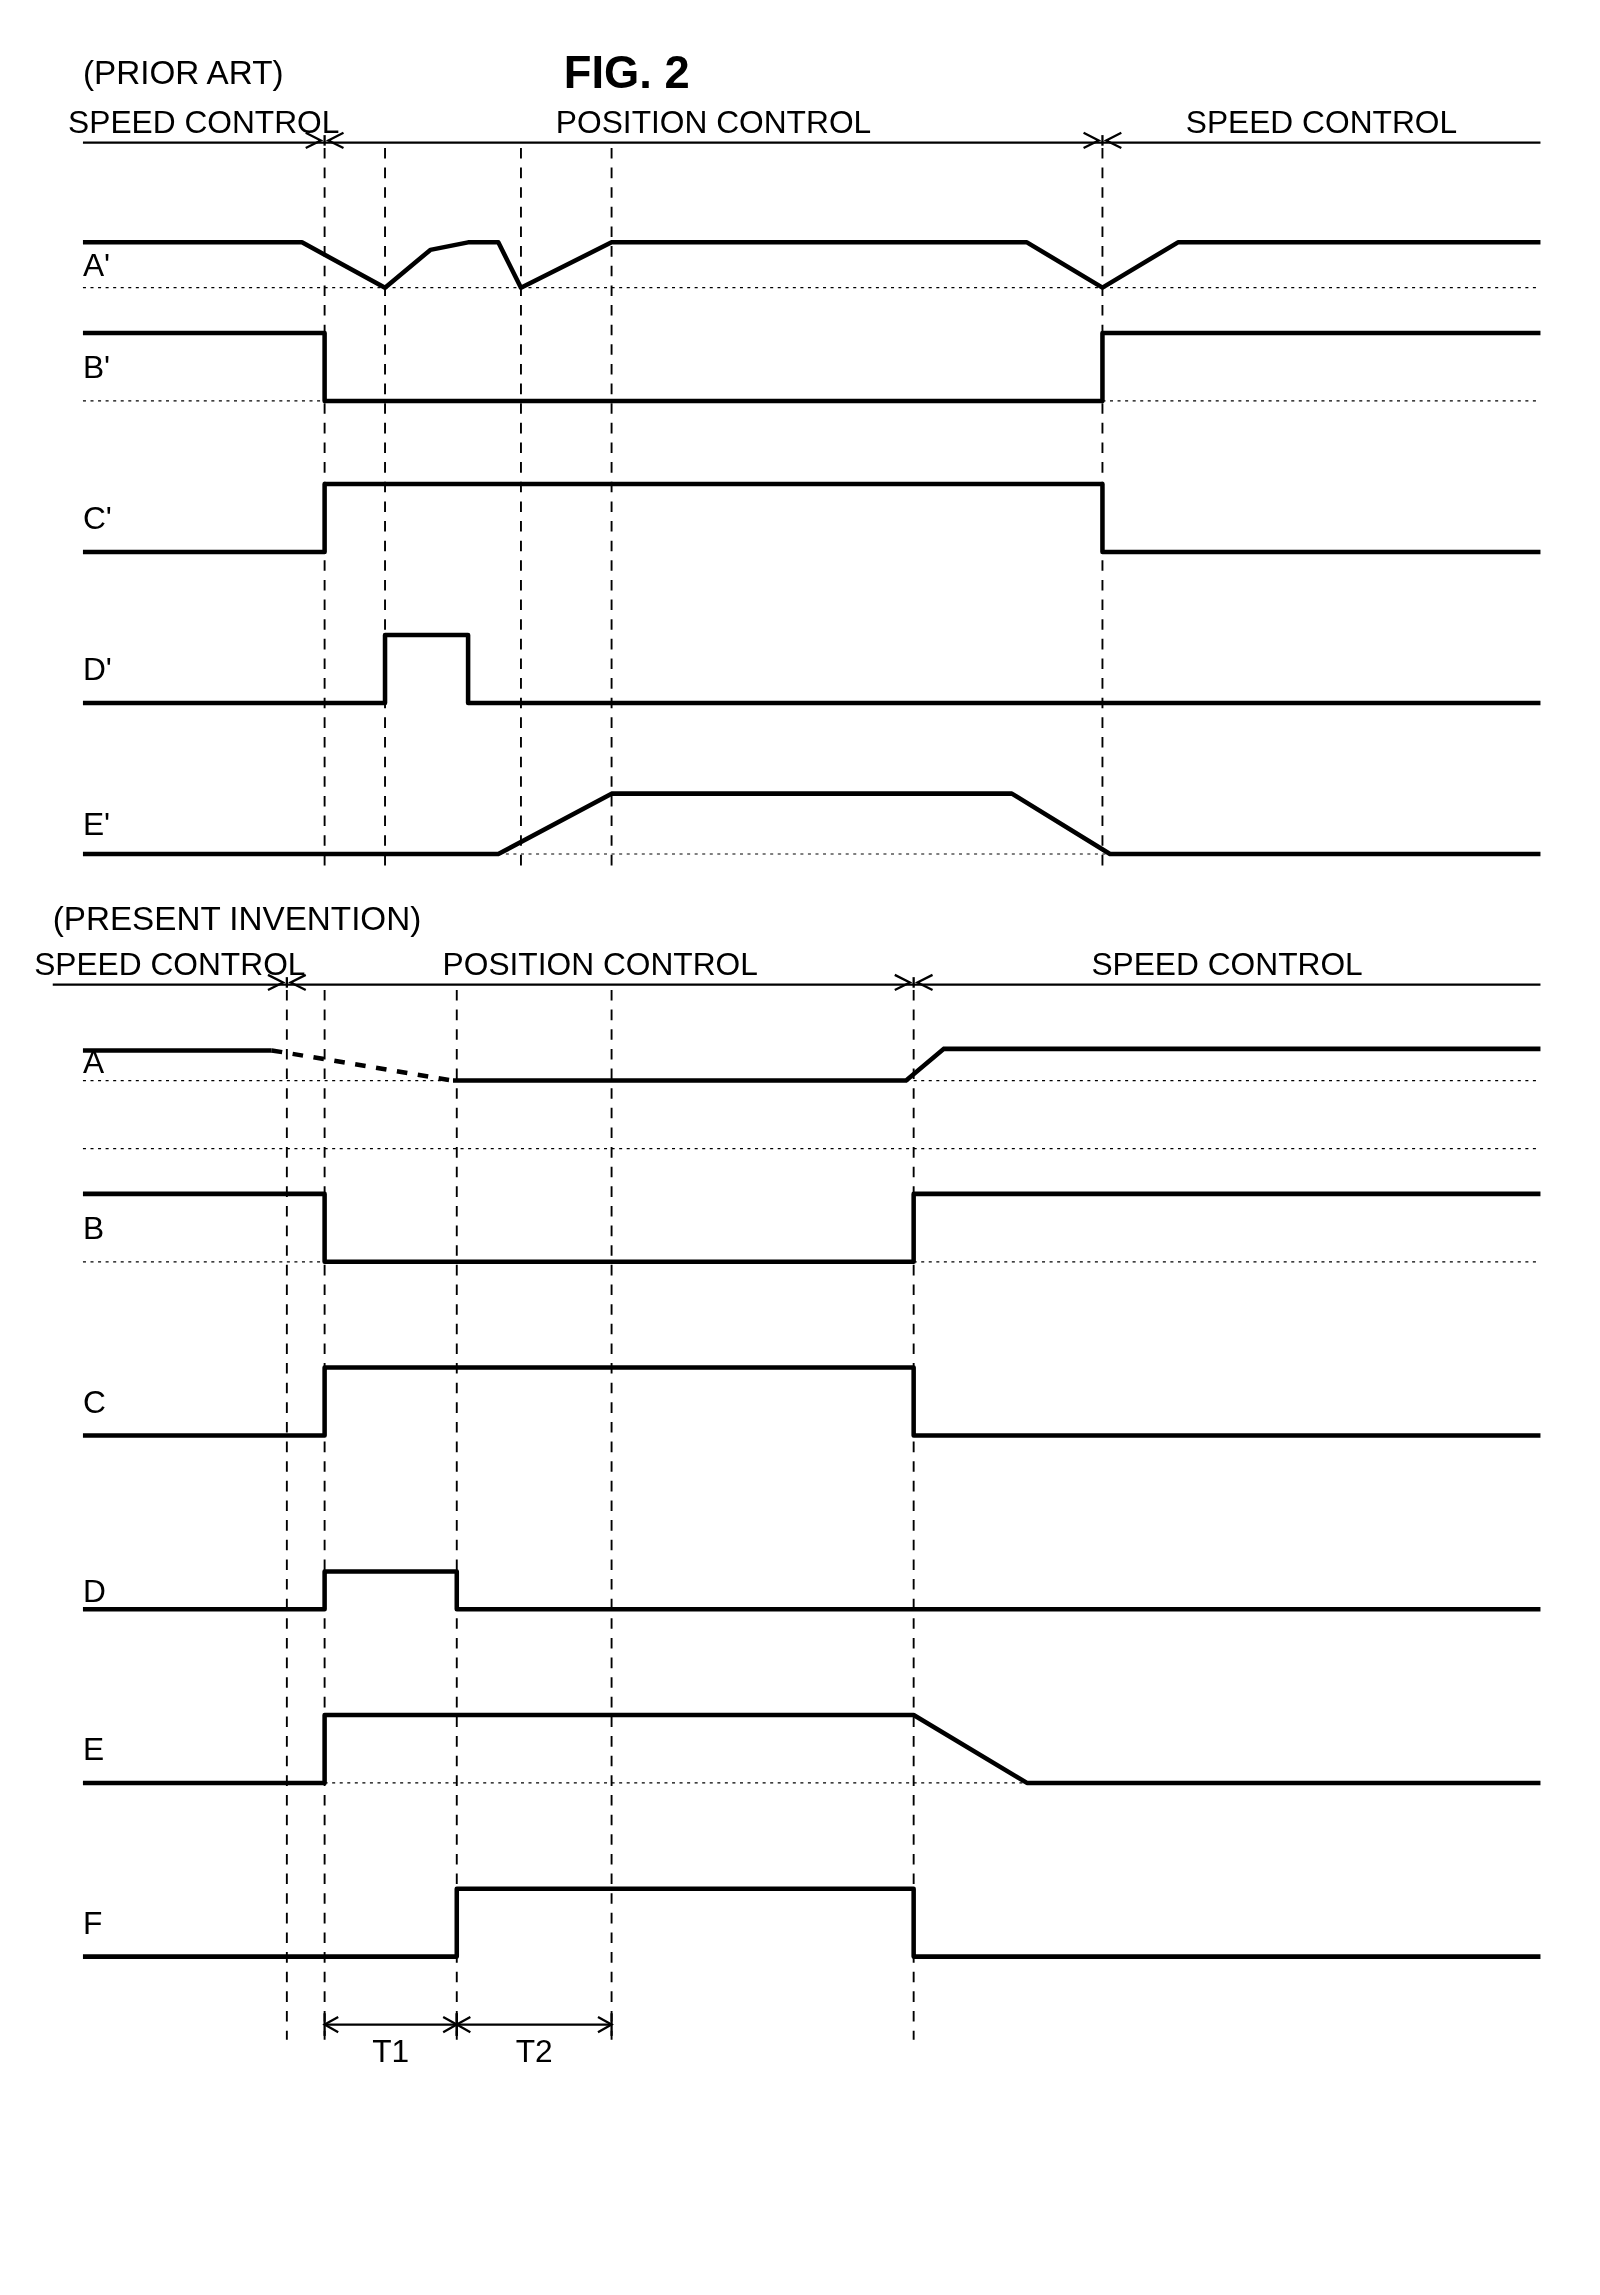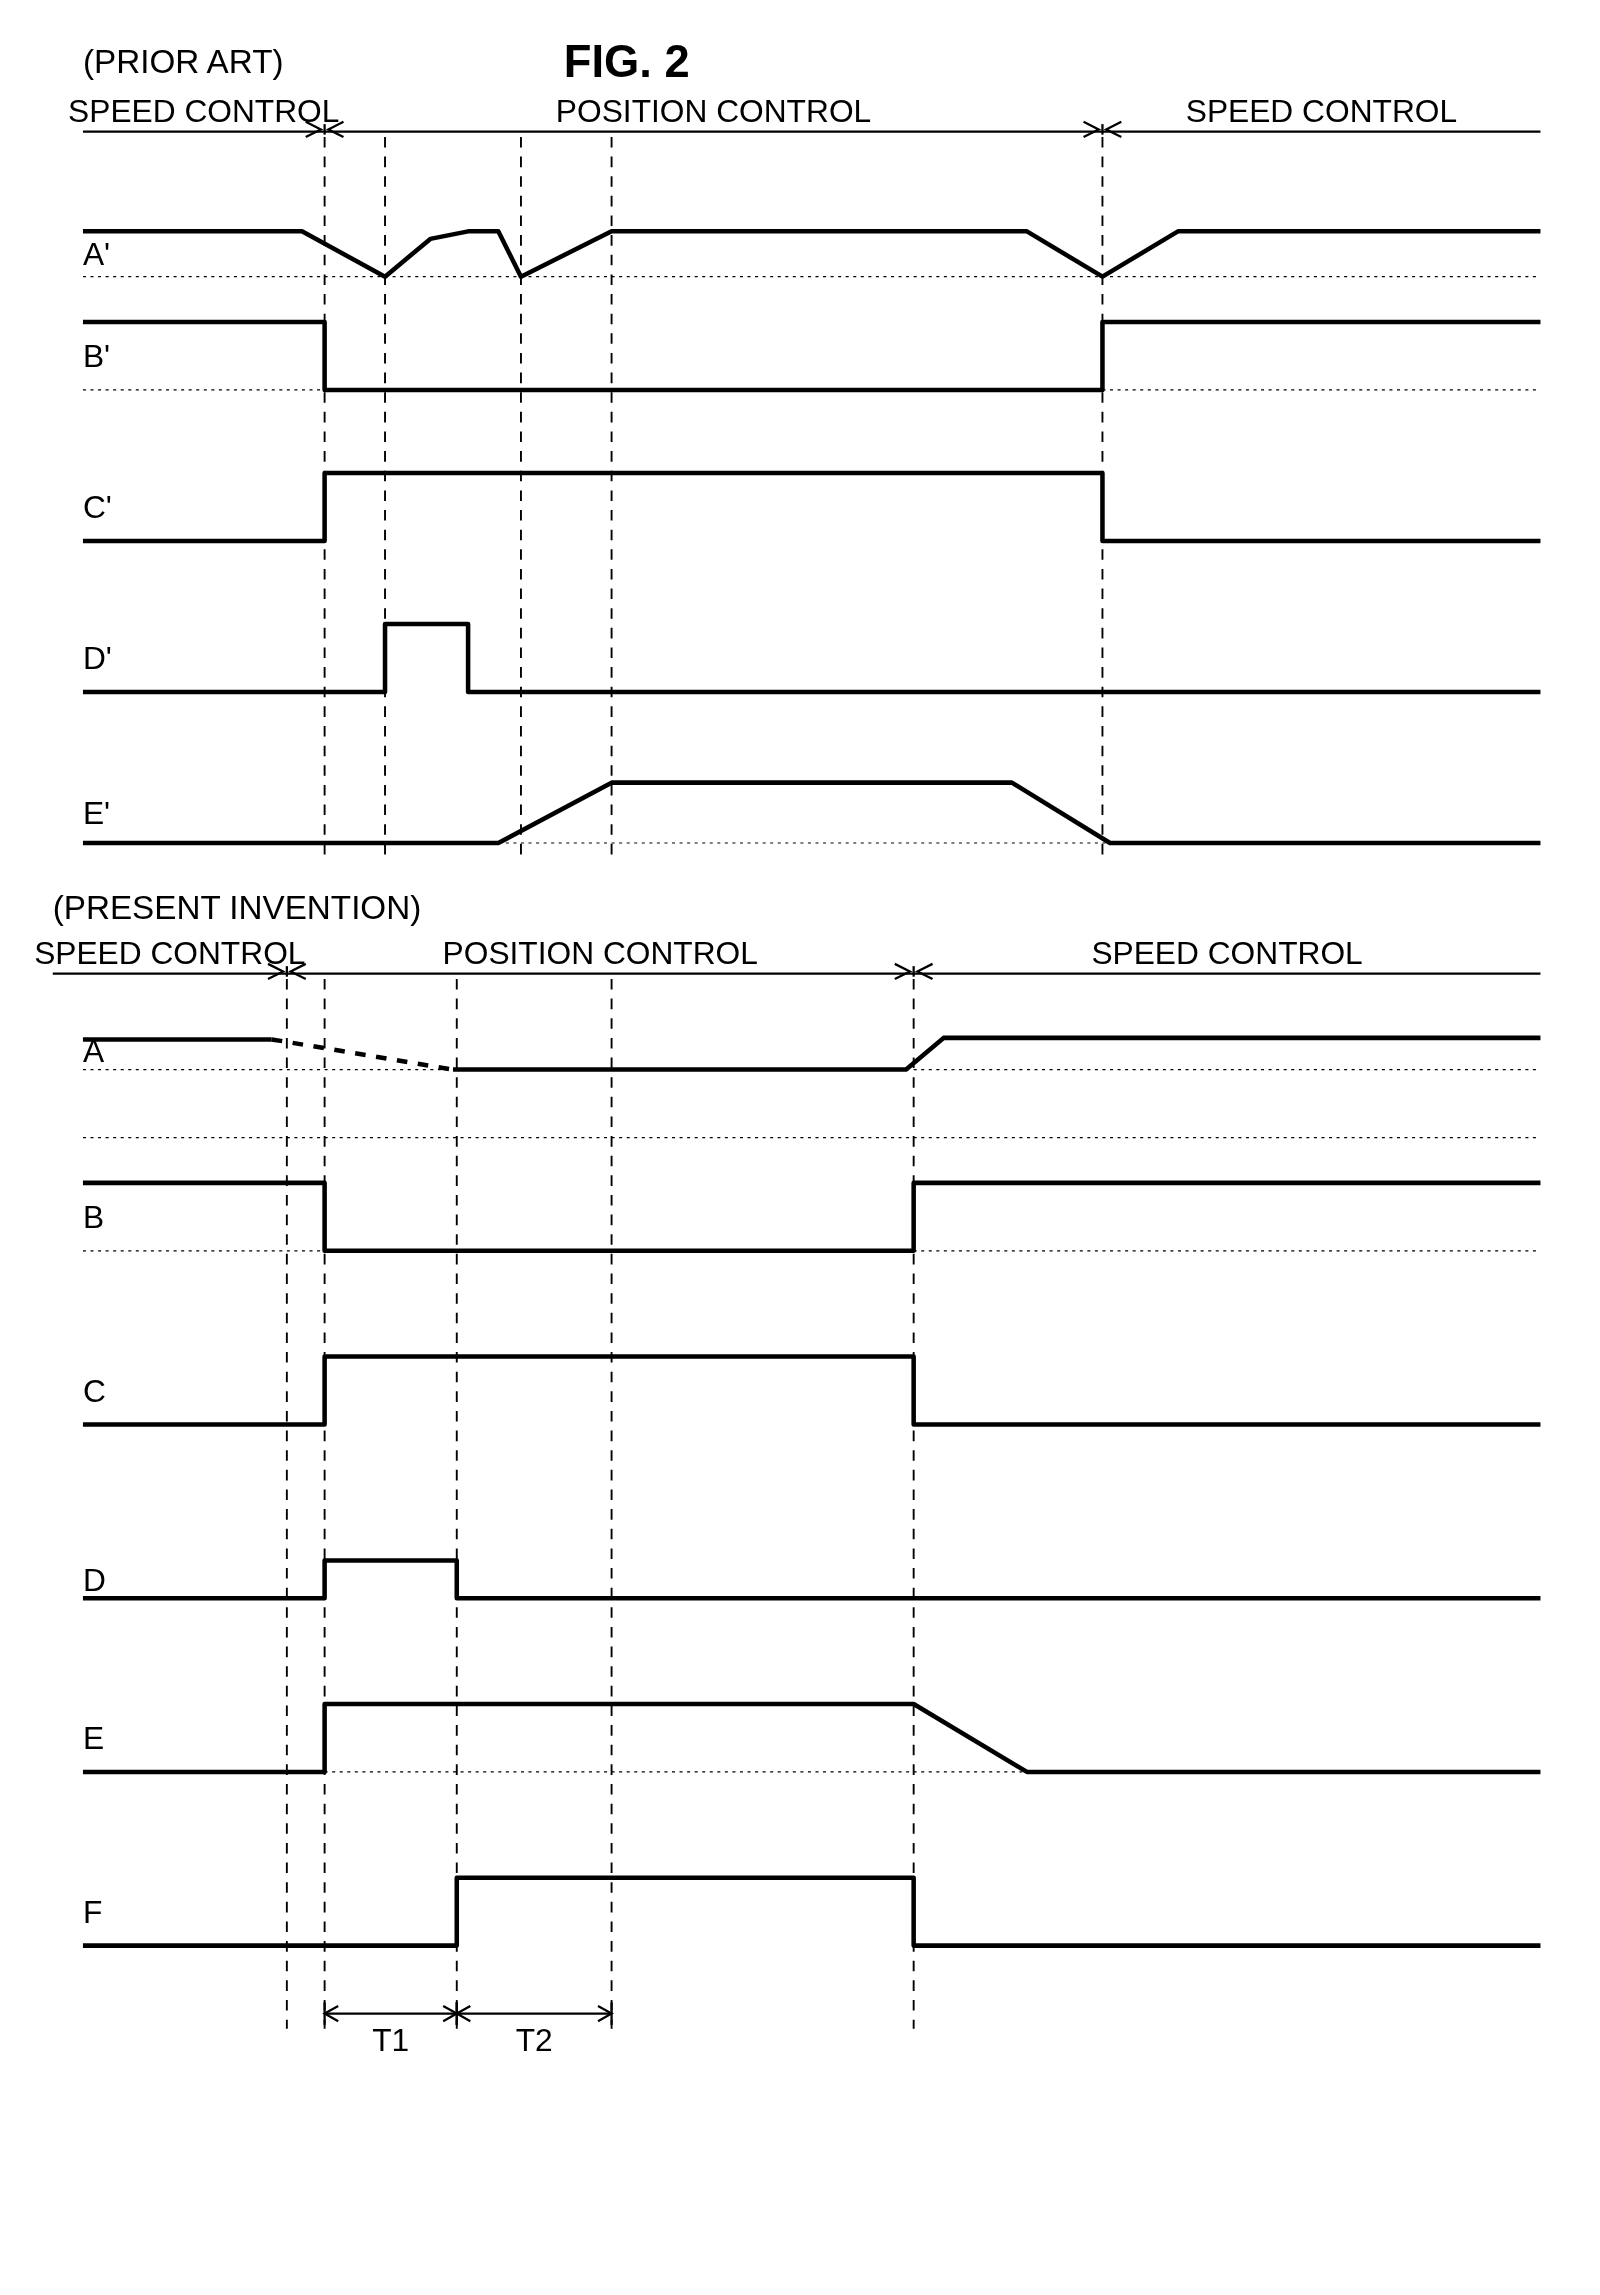--- a/index.html
+++ b/index.html
@@ -5,21 +5,21 @@
   body {
     margin: 0;
     padding: 30px;
     background: #fff;
     font-family: Arial, Helvetica, sans-serif;
   }
   .figure {
     width: 1540px;
     height: 2235px;
     position: relative;
-    margin: 5px auto;
+    margin: 16px auto;
   }
   svg { display: block; }
   .txt {
     font-size: 42px;
     font-family: Arial, Helvetica, sans-serif;
     fill: #000;
   }
   .title {
     font-size: 60px;
     font-weight: bold;

